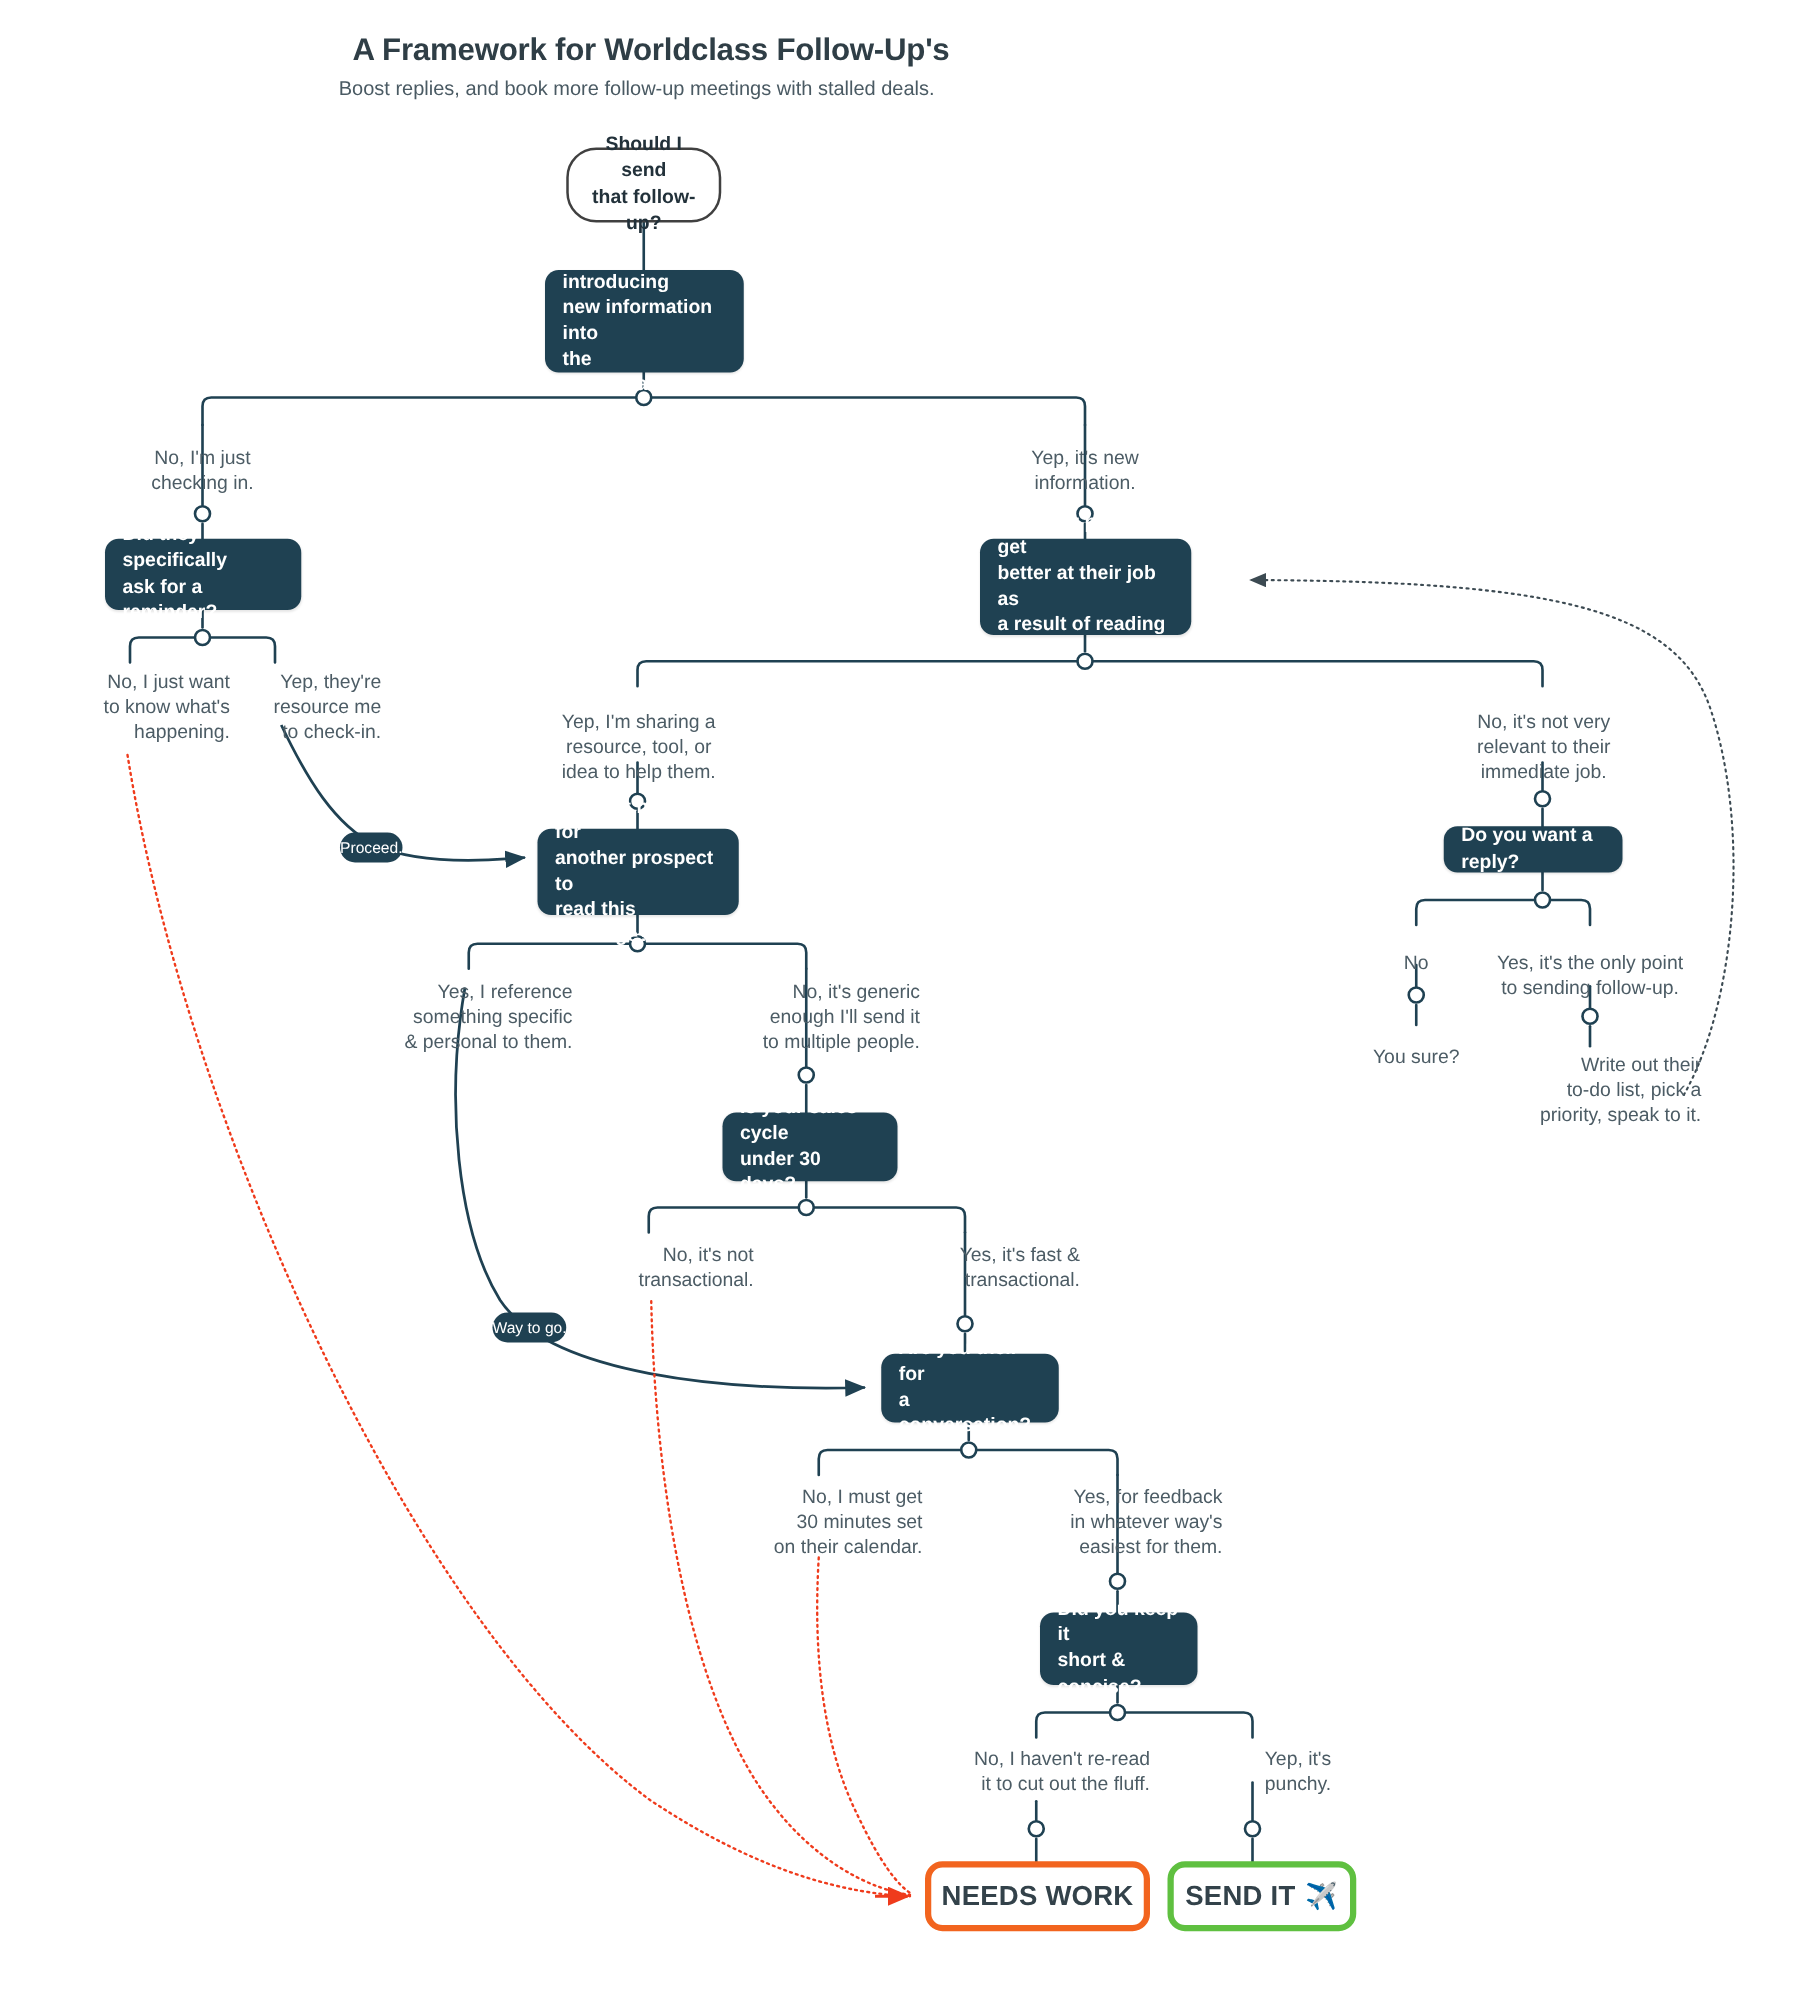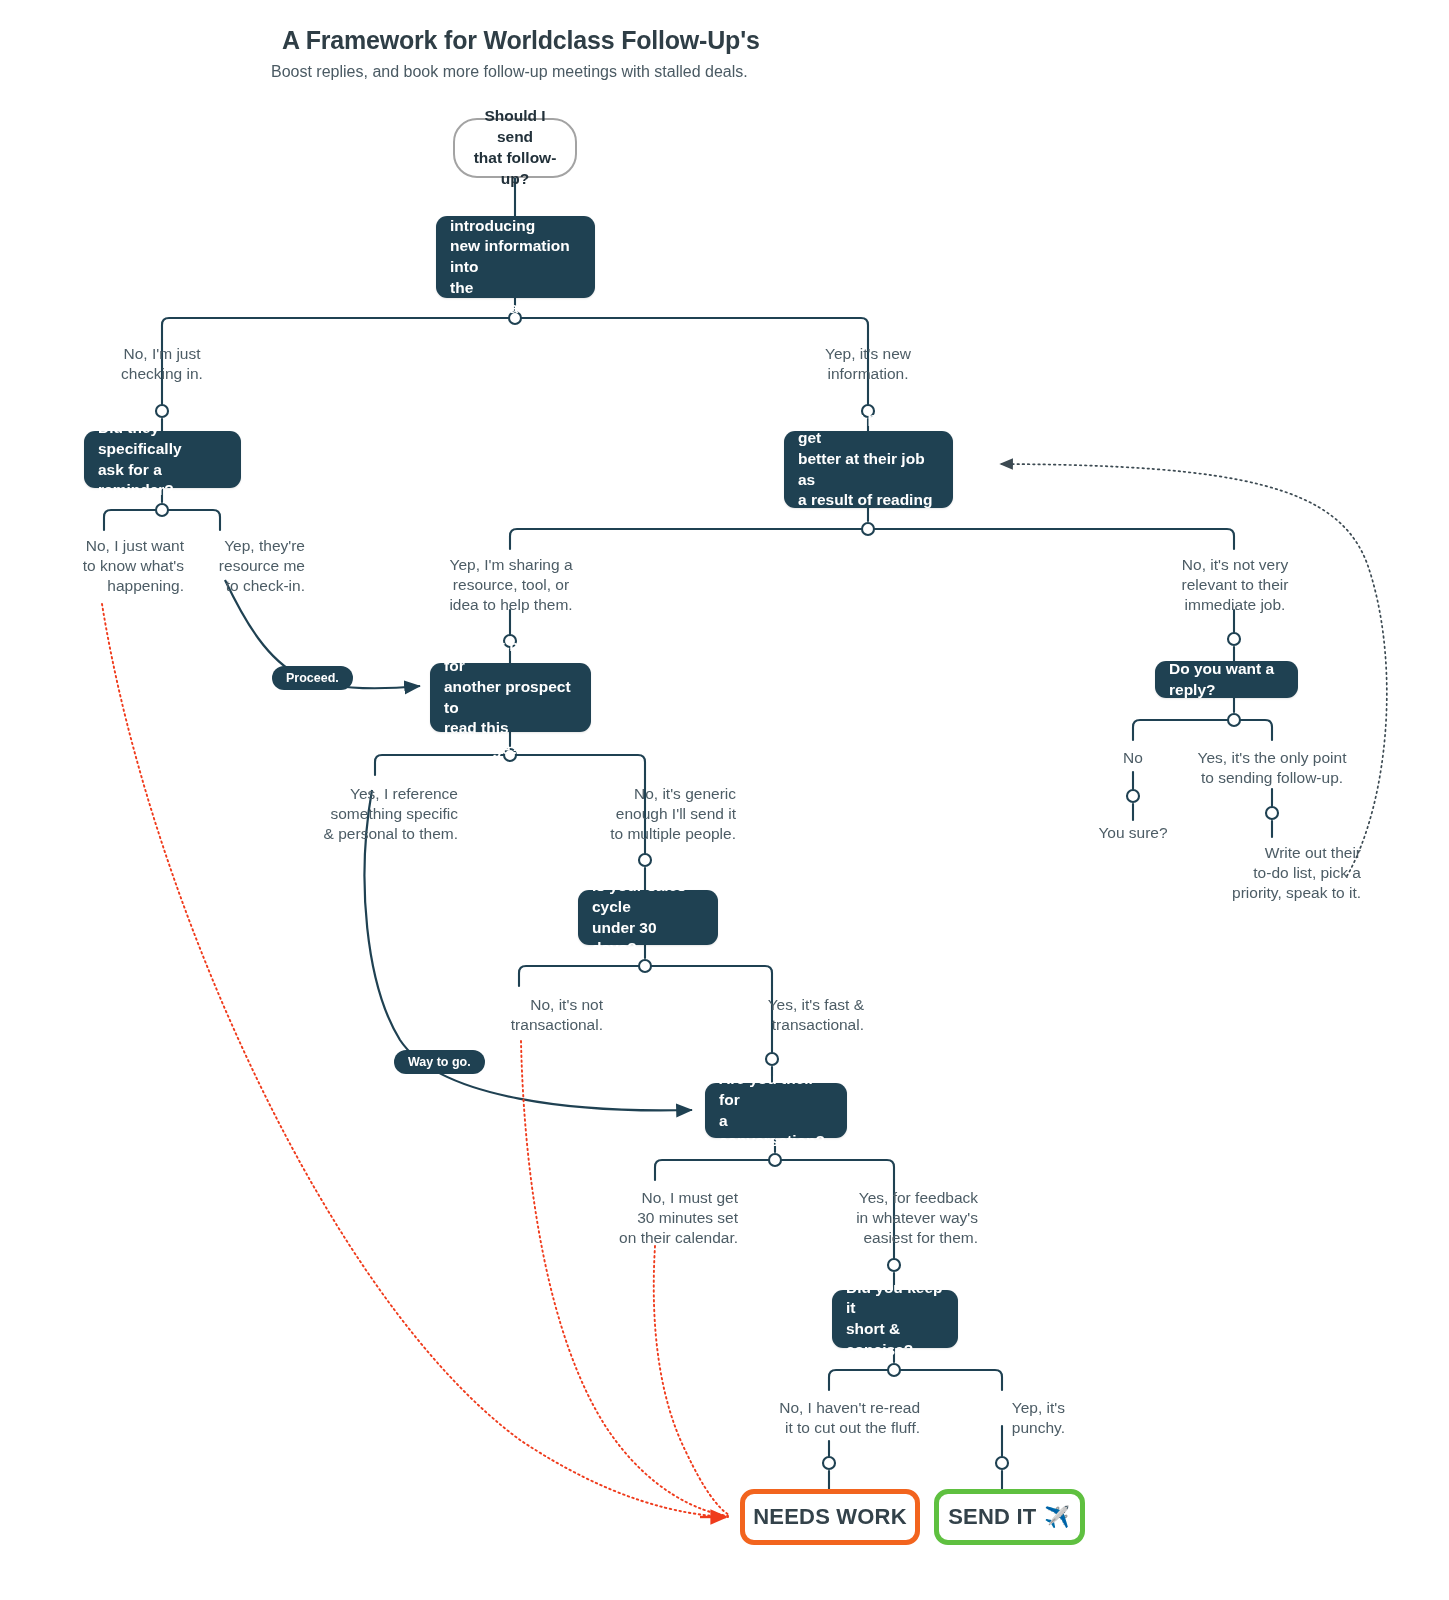--- a/index.html
+++ b/index.html
@@ -52,52 +52,52 @@
     padding: 11px 14px;
     display: flex;
     align-items: center;
     justify-content: flex-start;
     white-space: pre-line;
     box-shadow: 0 1px 2px rgba(0,0,0,0.10);
   }
   .node.start {
     background: #ffffff;
     color: #22313a;
-    border: 2px solid #a3a3a3;
+    border: 2px solid #404040;
     border-radius: 24px;
     font-weight: bold;
     justify-content: center;
     text-align: center;
     line-height: 1.35;
     box-shadow: none;
   }
   .pill {
     position: absolute;
     background: #1f4152;
     color: #ffffff;
     border-radius: 13px;
     font-size: 12.5px;
-    font-weight: bold;
-    padding: 5px 14px;
+    font-weight: normal;
+    padding: 5px 0;
     white-space: nowrap;
     display: flex;
     align-items: center;
     justify-content: center;
     text-align: center;
   }
 
   
   .elabel {
     position: absolute;
     font-size: 15.5px;
     color: #4c5c65;
     line-height: 1.29;
     white-space: pre-line;
   }
-  .elabel.c  { text-align: center; }
+  .elabel.c  { text-align: center; margin-top: 13px; }
   .elabel.l  { text-align: right; }
 
   
   .terminal {
     position: absolute;
     background: #ffffff;
     border-radius: 14px;
     font-size: 22px;
     font-weight: bold;
     color: #33424a;

